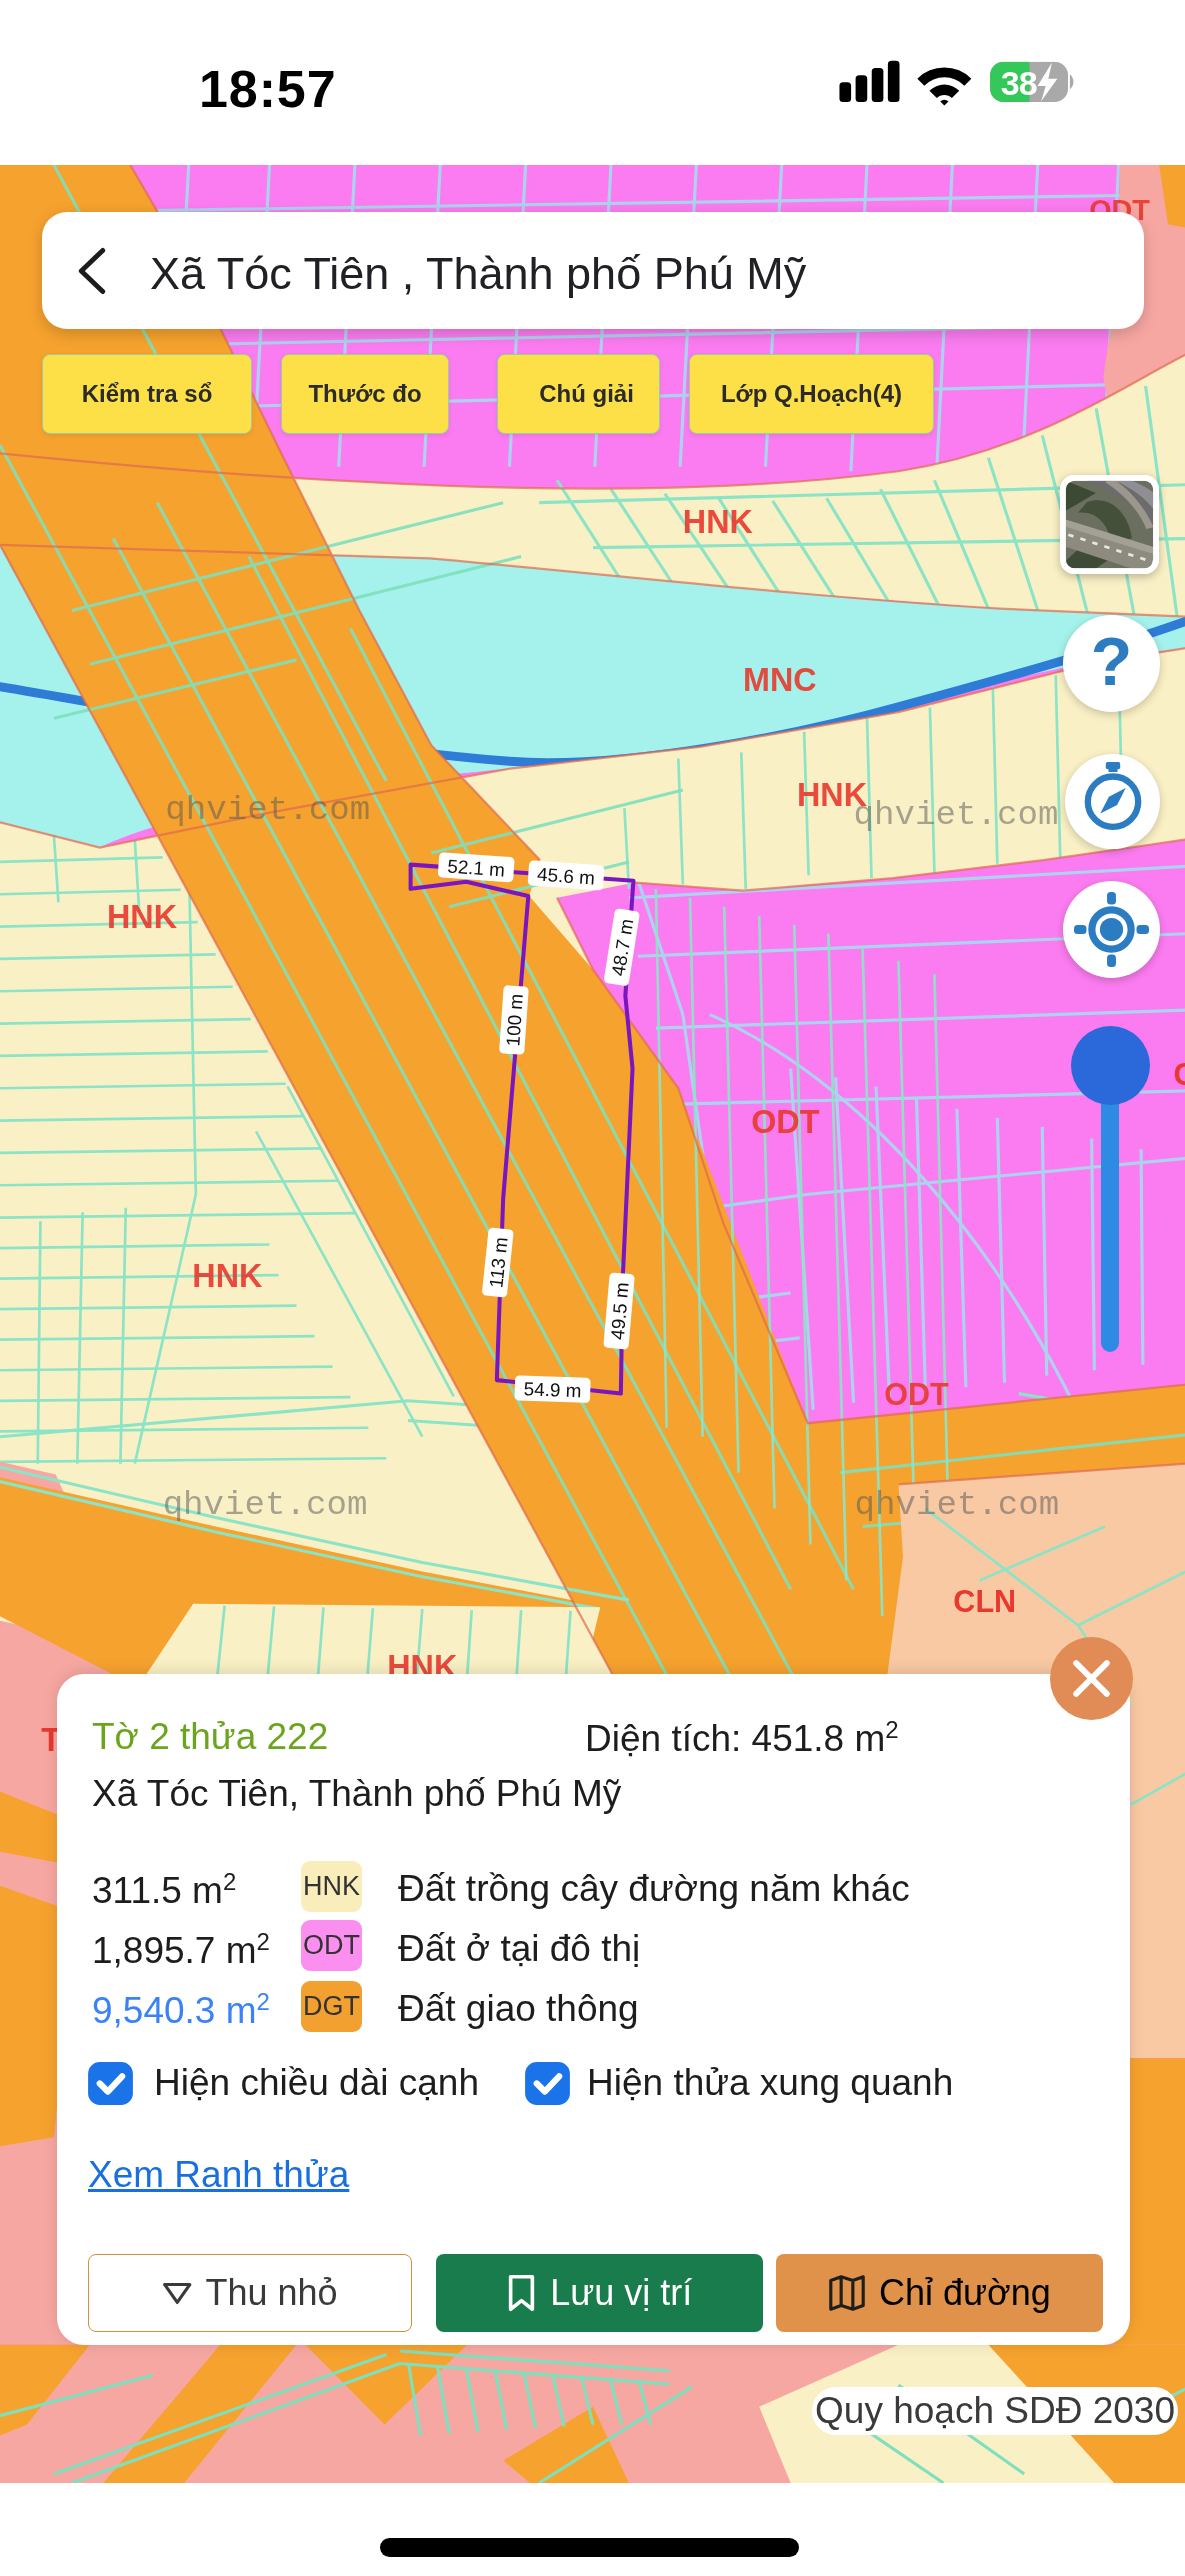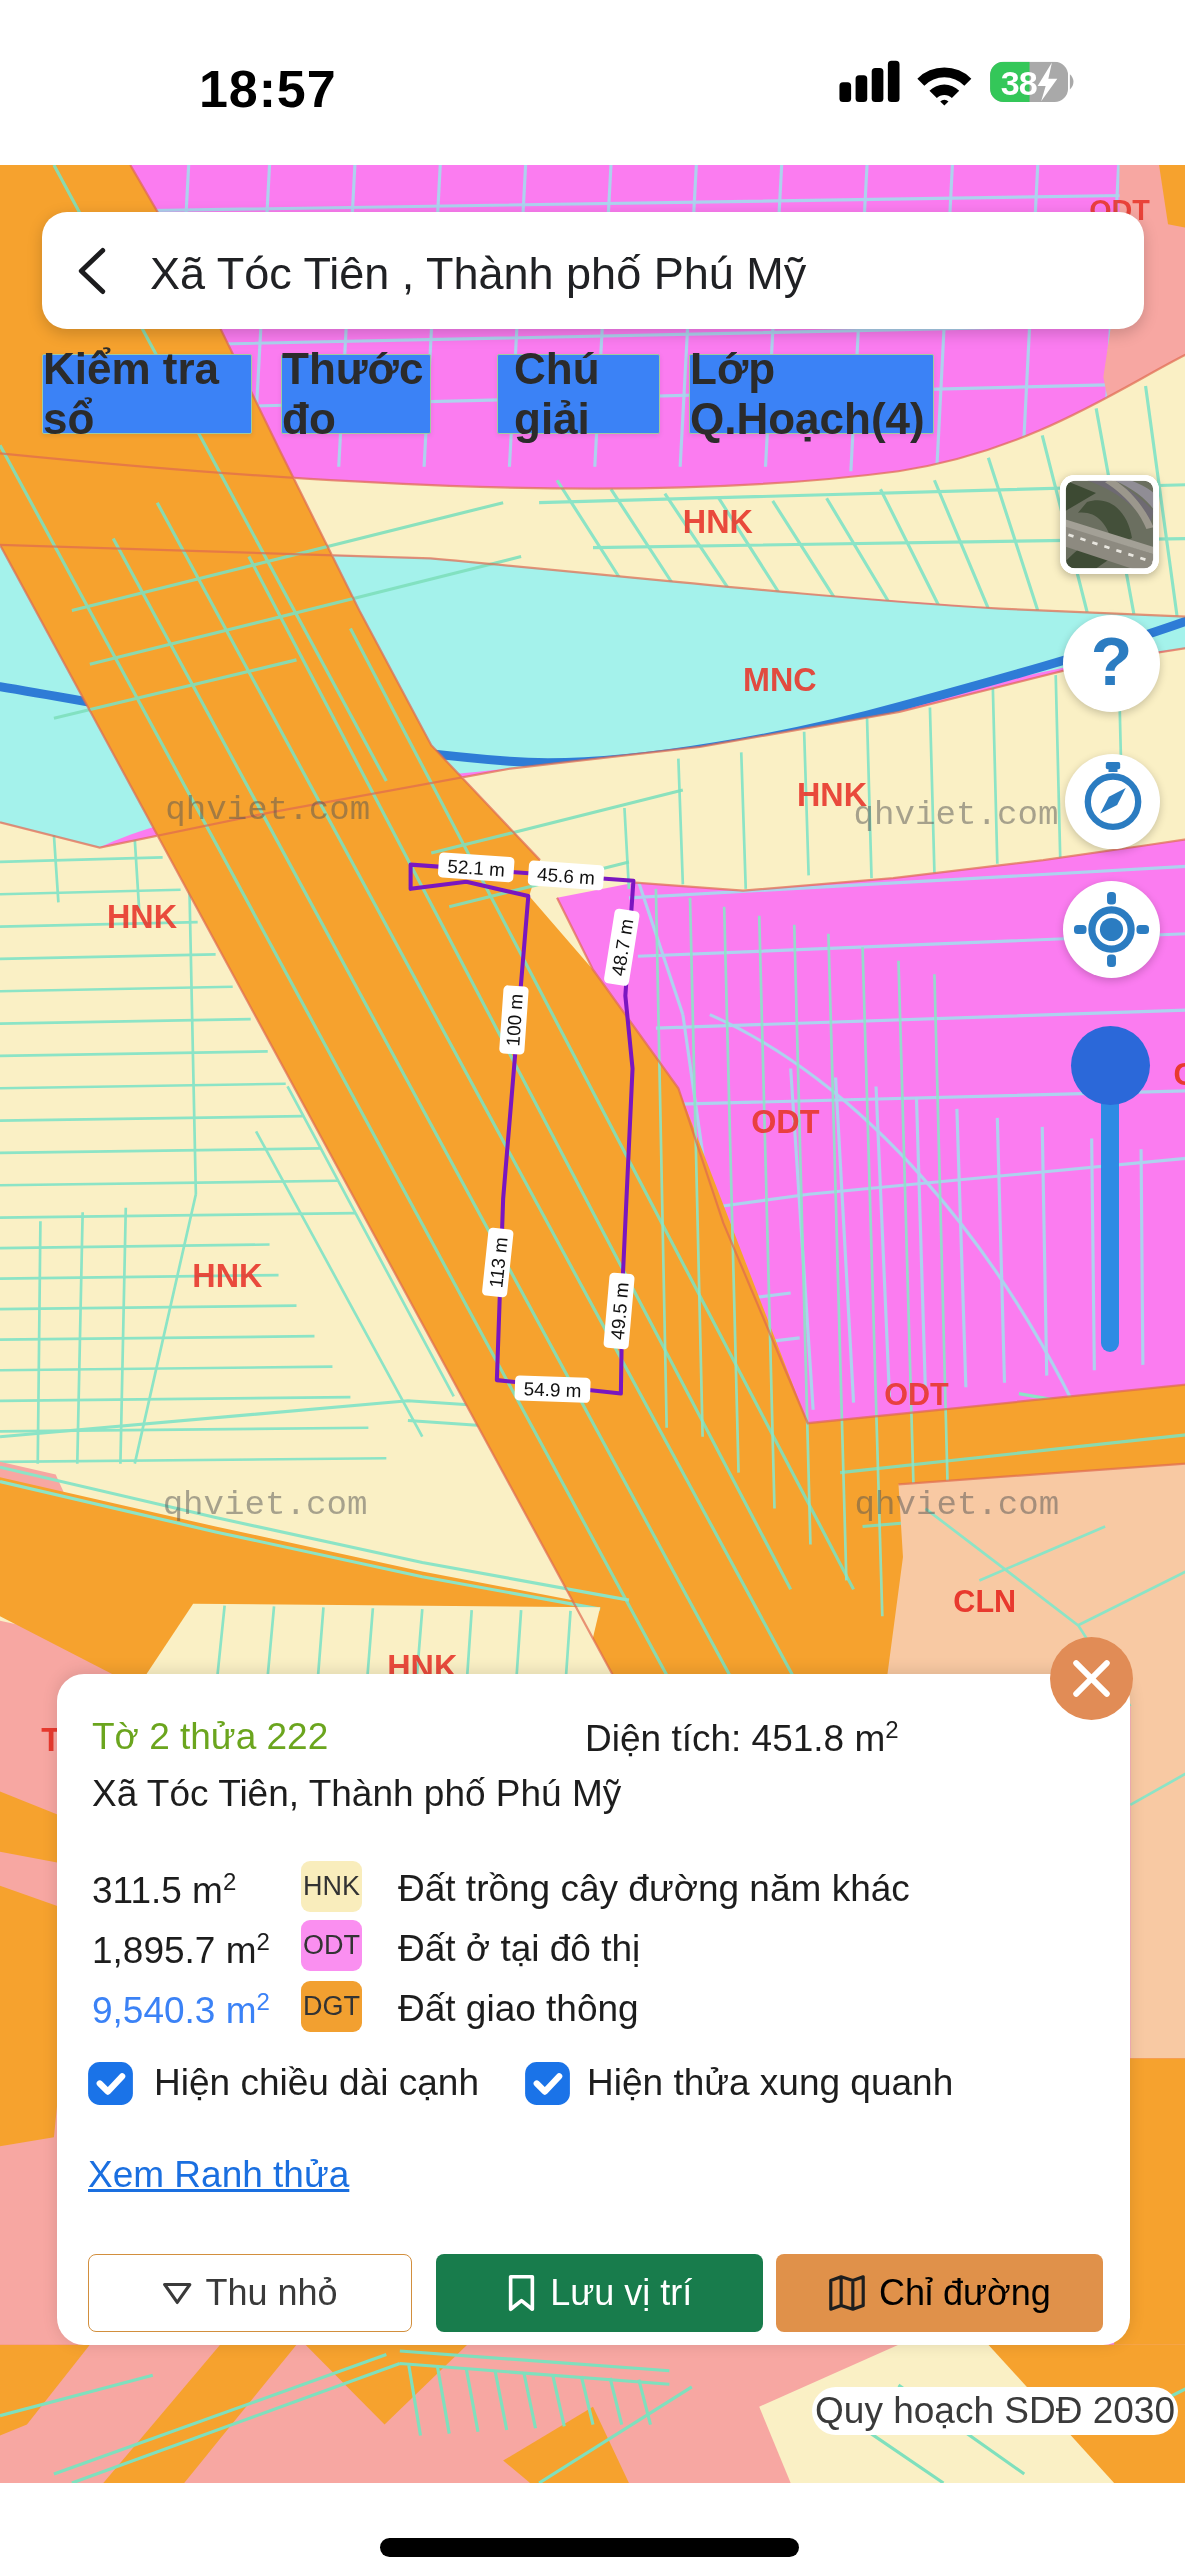--- a/index.html
+++ b/index.html
@@ -237,35 +237,35 @@
 <svg class="abs" style="left:72px;top:246px;" width="40" height="50" viewBox="0 0 44 56">
   <path d="M34 5 L10 28 L34 51" fill="none" stroke="#1c1c1e" stroke-width="5.5" stroke-linecap="round" stroke-linejoin="round"></path>
 </svg>
 
 <div class="abs" style="left:150px;top:248px;font-size:45px;color:#202124;">Xã Tóc Tiên , Thành phố Phú Mỹ</div>
 
 <div class="abs chip" style="left:42px;top:354px;width:210px;">
     <span>Kiểm tra sổ</span>
   </div>
 
-<div class="abs chip" style="left:281px;top:354px;width:150px;">
+<div class="abs chip" style="left:281px;top:354px;width:168px;">
     <span>Thước đo</span>
   </div>
 
 <div class="abs chip" style="left:497px;top:354px;width:163px;padding-left:16px;">
     <span>Chú giải</span>
   </div>
 
 <div class="abs chip" style="left:689px;top:354px;width:245px;">
     <span>Lớp Q.Hoạch(4)</span>
   </div>
 <style>
- .chip{height:80px;background:#3b82f6;border:1.8px solid #9fcba1;border-radius:2px;
+ .chip{height:80px;background:#fde047;border:1.8px solid #9fcba1;border-radius:8px;
    display:flex;align-items:center;justify-content:center;box-sizing:border-box;
-   font-size:44px;font-weight:bold;color:#2b2b2b;box-shadow:0 1.8px 5.4px rgba(0,0,0,.08);}
+   font-size:24px;font-weight:bold;color:#2b2b2b;box-shadow:0 1.8px 5.4px rgba(0,0,0,.08);}
 </style>
 
 <svg class="abs" style="left:1060px;top:475px;border-radius:14.4px;box-shadow:0 2.7px 9px rgba(0,0,0,.25);" width="99" height="99" viewBox="0 0 110 110">
   <rect x="0" y="0" width="110" height="110" rx="16" fill="#fff"></rect>
   <g>
     <clipPath id="thumbclip">
         <rect x="6" y="6" width="98" height="98" rx="11"></rect>
       </clipPath>
     <g clip-path="url(#thumbclip)">
       <rect x="6" y="6" width="98" height="98" fill="#6b6f60"></rect>

